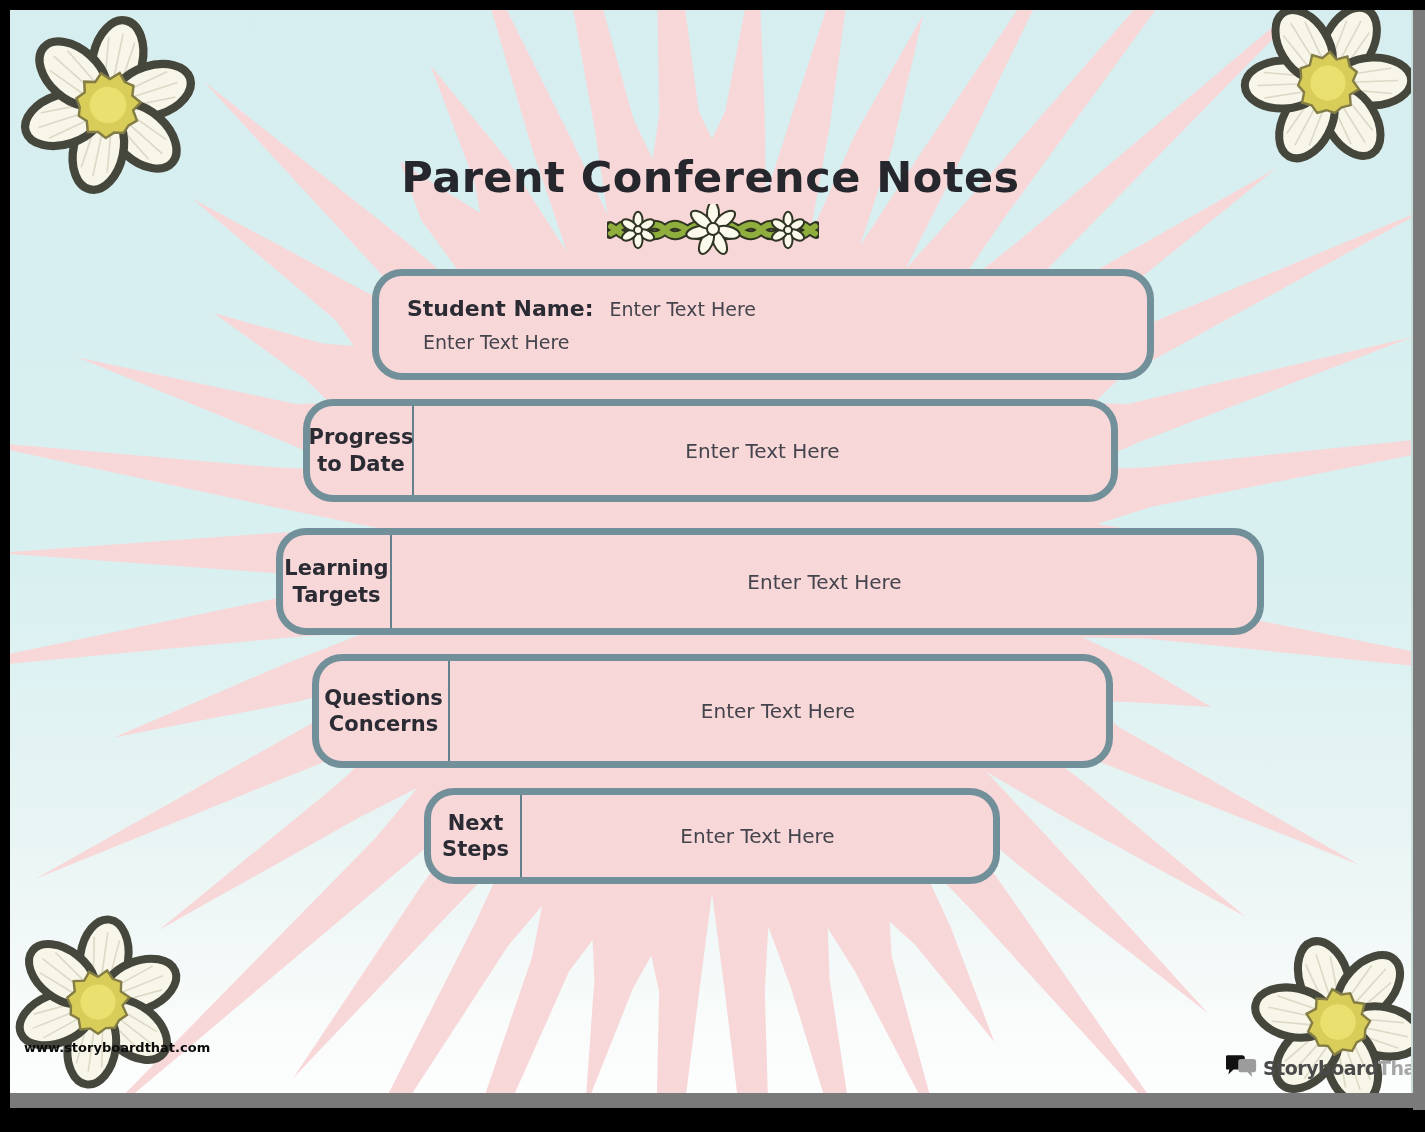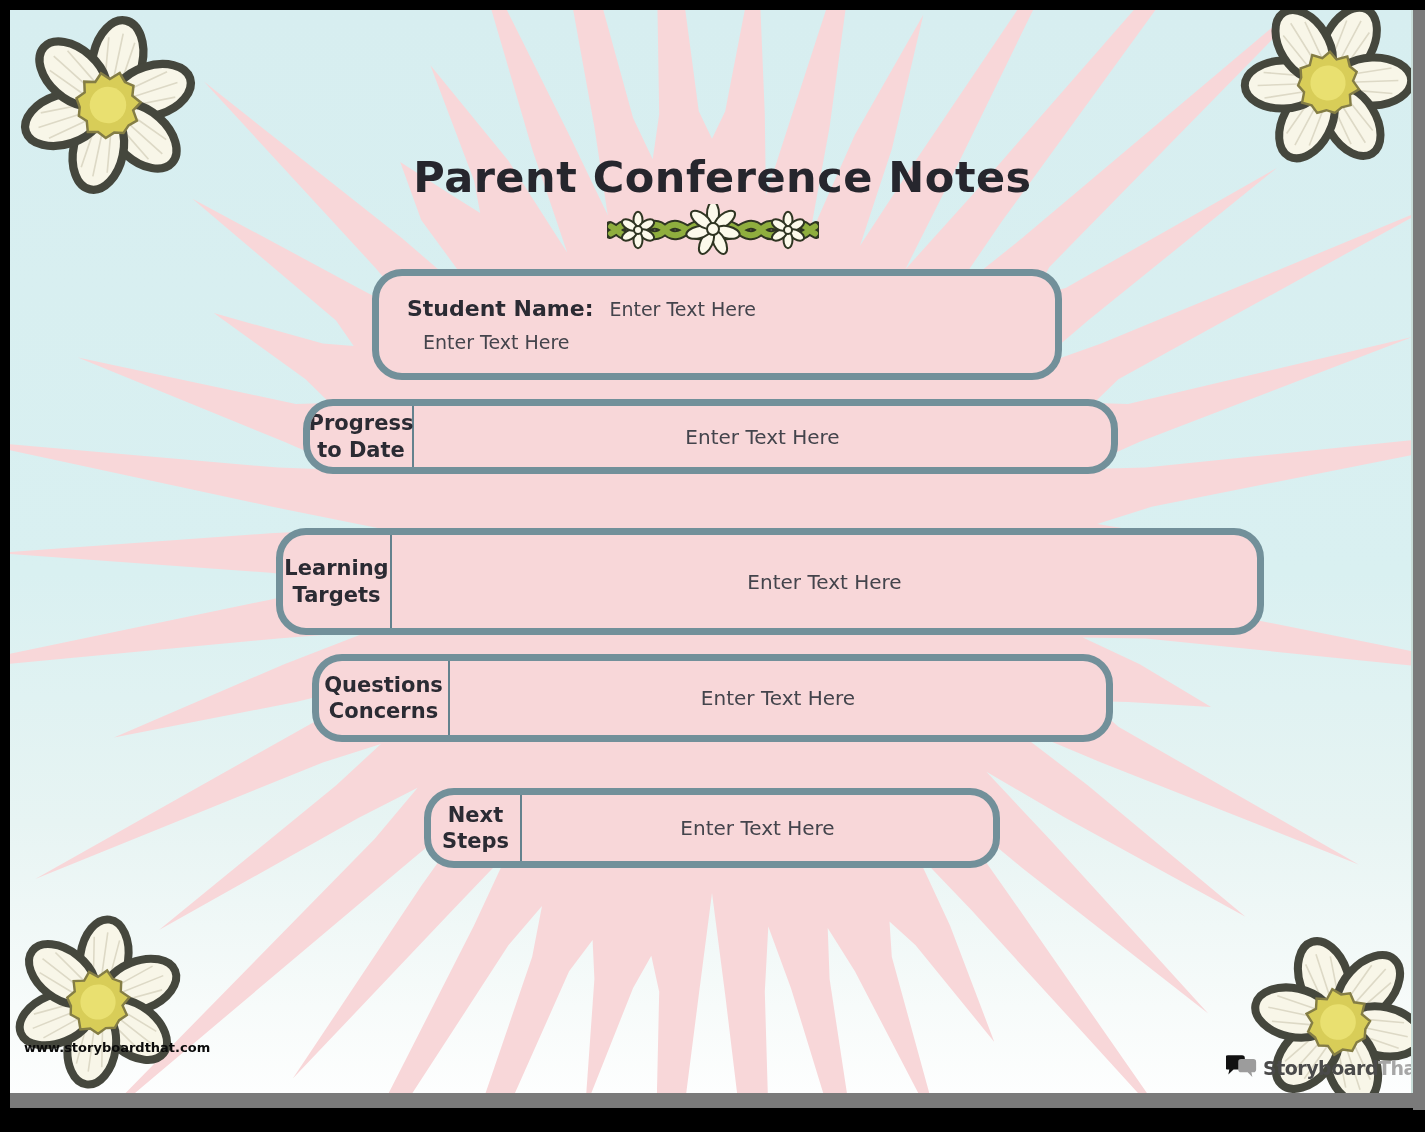--- a/index.html
+++ b/index.html
@@ -20,46 +20,46 @@
     position:absolute; left:10px; top:10px; width:1403px; height:1083px;
     background:linear-gradient(180deg,#d7eef0 0%,#d9f0f1 52%,#e7f4f3 75%,#f7fbfa 92%,#fdfefe 100%);
     border-right:2px solid #c9ded9;
     overflow:hidden;
   }
 
   .decor { position:absolute; left:0; top:0; width:1403px; height:1083px; }
 
   
   .title {
-    position:absolute; left:12px; top:142px; width:100%;
+    position:absolute; left:0; top:142px; width:100%;
     text-align:center;
     font-size:43px; font-weight:700; color:#26262d;
     letter-spacing:0.5px;
   }
   .ornament { position:absolute; left:597px; top:194px; width:212px; height:52px; }
 
   
   .box {
     position:absolute;
     background:#f8d7d9;
     border:7px solid #72909a;
     border-radius:30px;
     display:flex;
     overflow:hidden;
   }
-  .header-box { left:362px; top:259px; width:690px; height:111px;
+  .header-box { left:362px; top:259px; width:782px; height:111px;
     flex-direction:column; justify-content:center; padding-left:28px; gap:10px; }
   .field-row { display:flex; align-items:baseline; }
   .field-label { font-size:22px; font-weight:700; color:#2b2b33; }
   .field-placeholder { font-size:19px; font-weight:400; color:#44444c; margin-left:16px; }
 
-  .sec1 { left:293px; top:389px; width:815px; height:75px; }
+  .sec1 { left:293px; top:389px; width:815px; height:103px; }
   .sec2 { left:266px; top:518px; width:988px; height:107px; }
-  .sec3 { left:302px; top:644px; width:801px; height:88px; }
-  .sec4 { left:414px; top:778px; width:576px; height:80px; }
+  .sec3 { left:302px; top:644px; width:801px; height:114px; }
+  .sec4 { left:414px; top:778px; width:576px; height:96px; }
 
   .label-cell {
     flex:0 0 auto;
     display:flex; align-items:center; justify-content:center;
     text-align:center;
     font-size:21px; font-weight:700; color:#2b2b33; line-height:1.25;
     border-right:2px solid #64828e;
     padding:0 6px;
   }
   .sec1 .label-cell { width:104px; }

